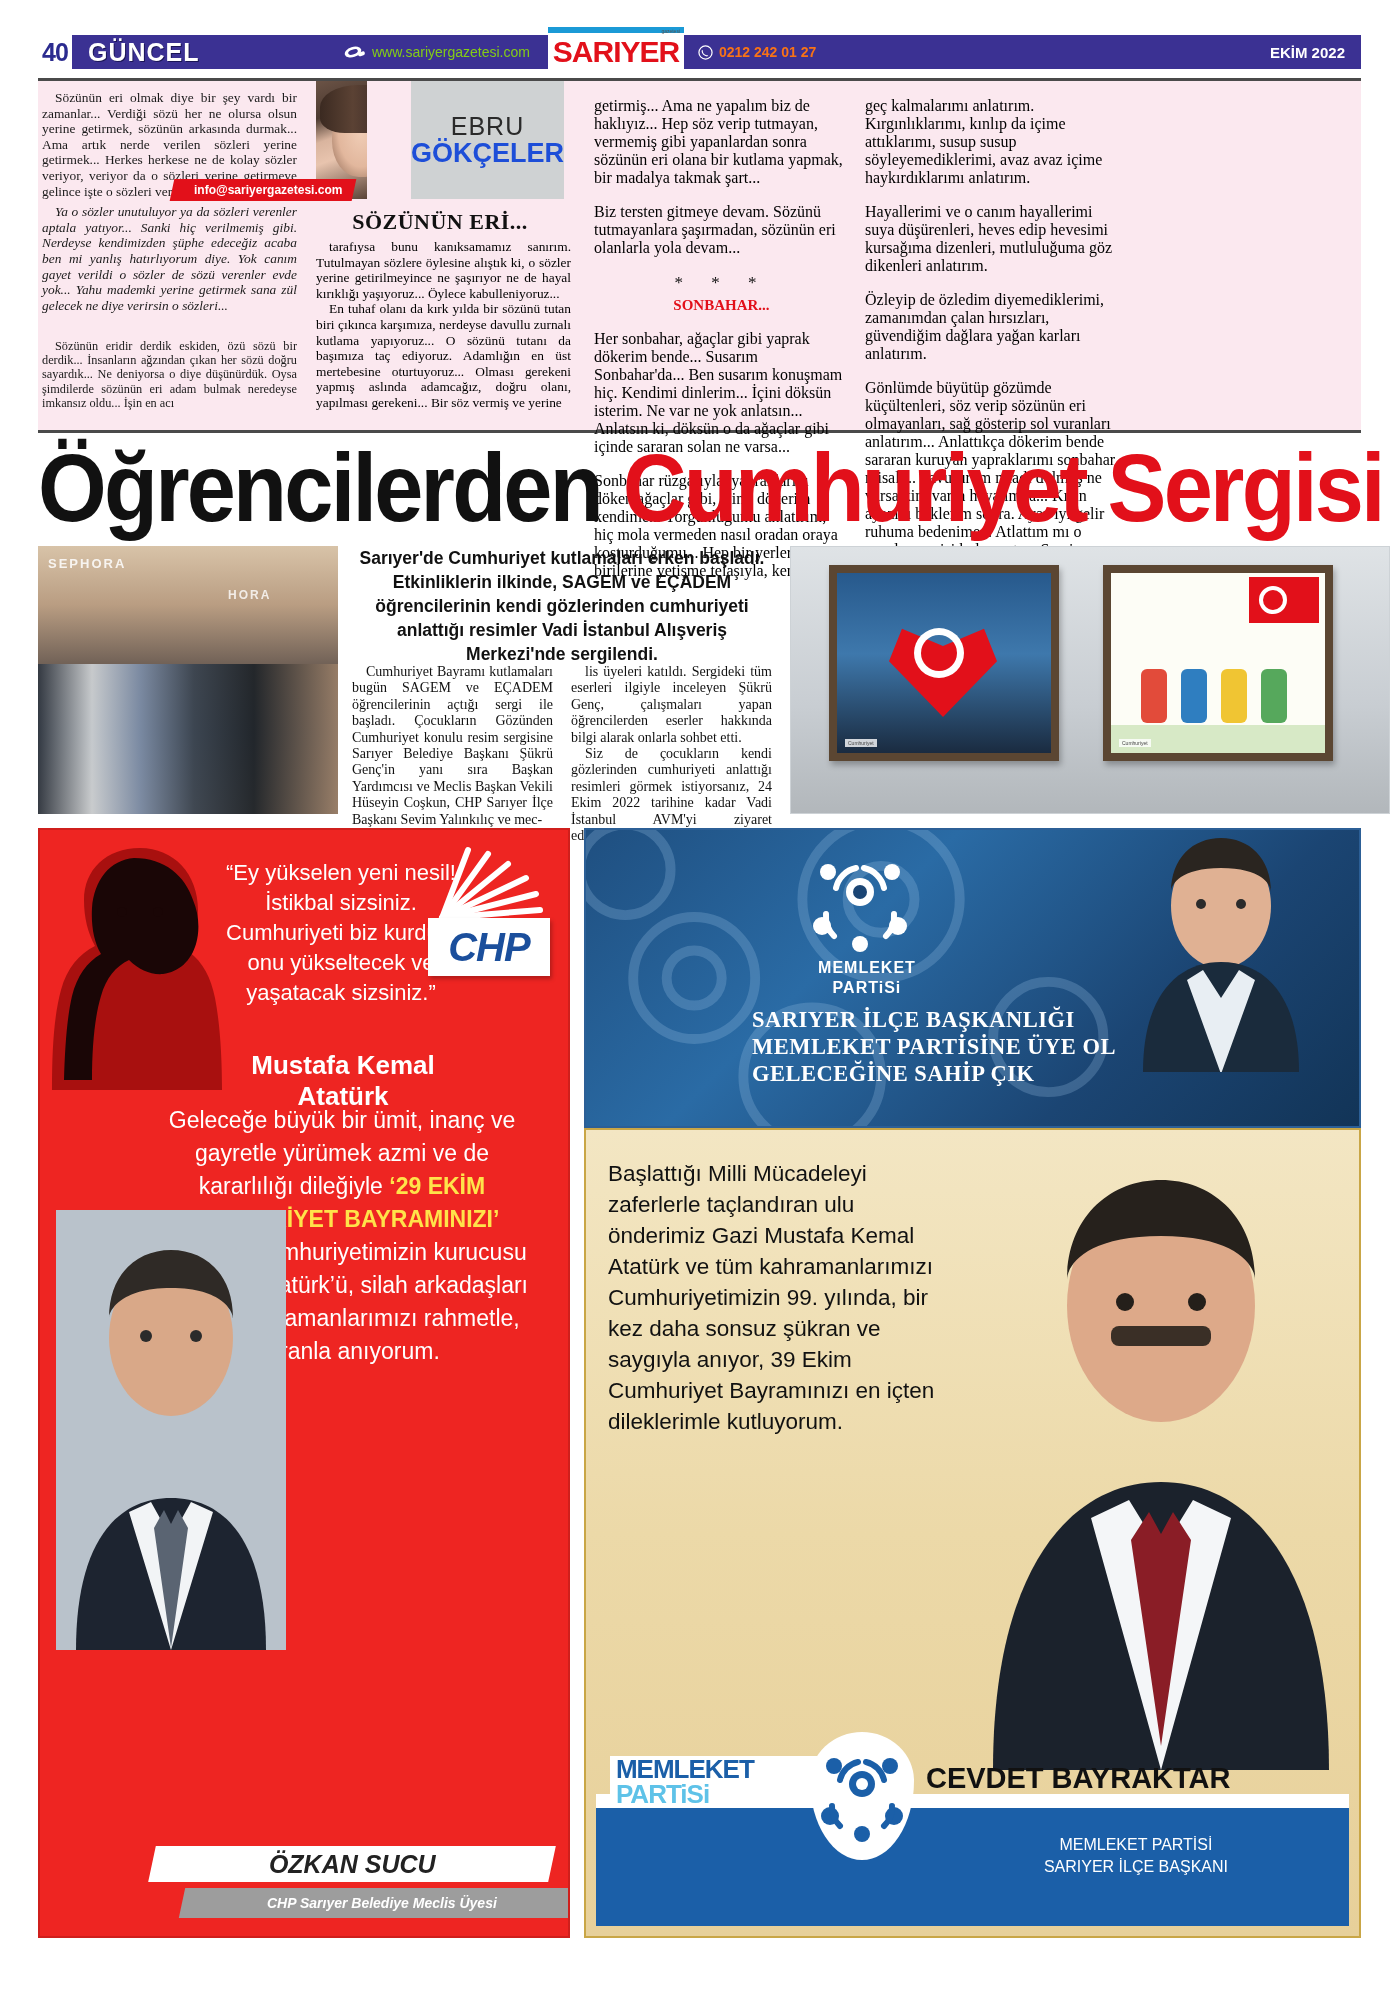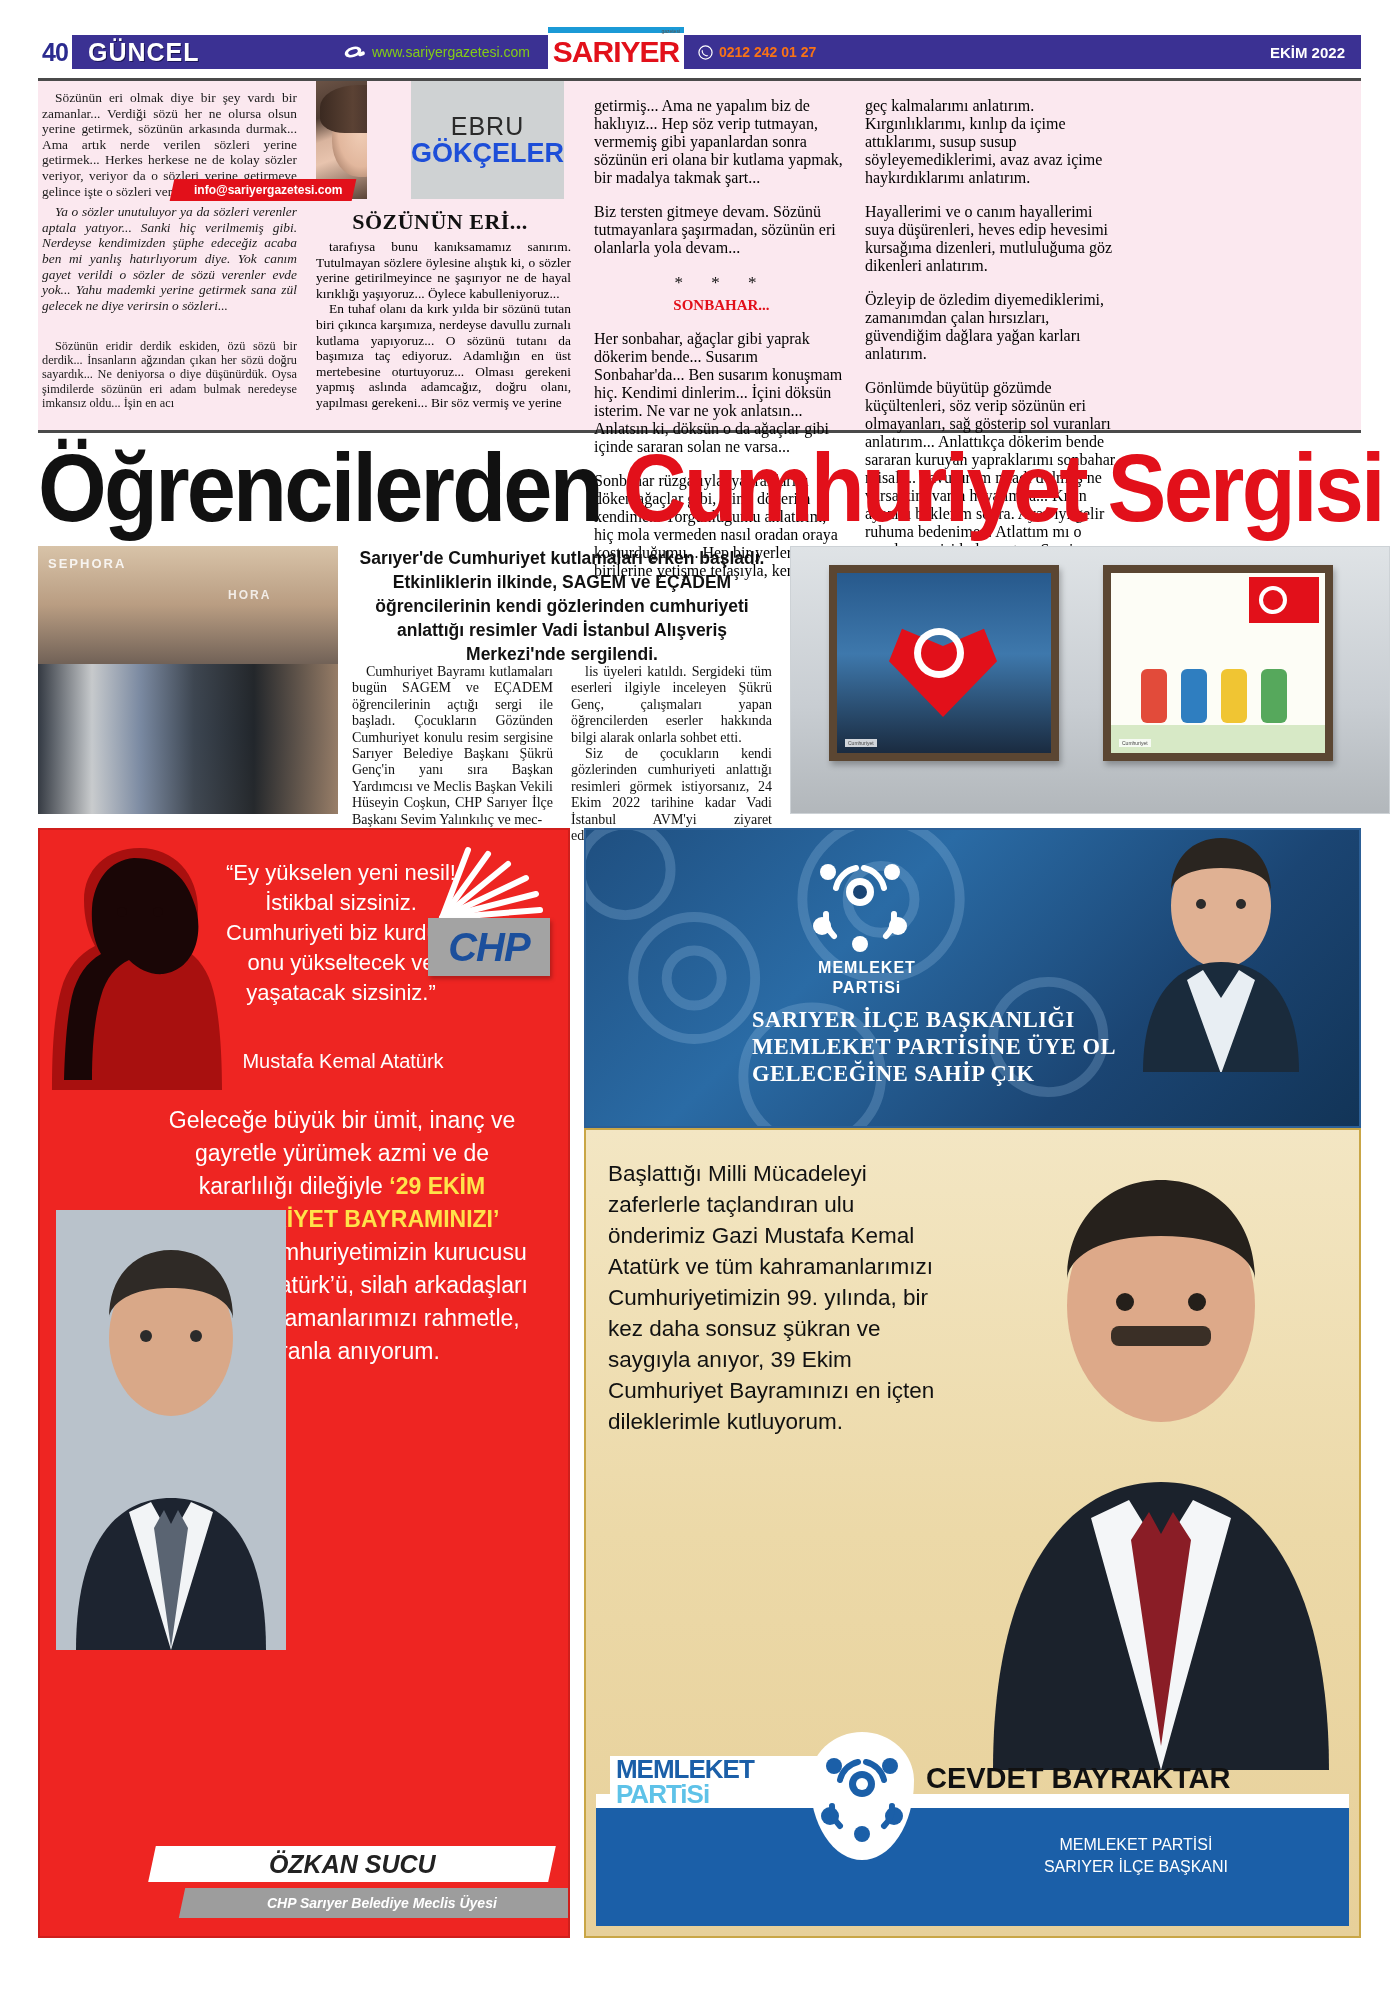--- a/index.html
+++ b/index.html
@@ -192,28 +192,28 @@
   }
   .ad-chp .ataturk {
     position:absolute; left:8px; top:10px; width:182px; height:250px;
   }
   .ad-chp .quote {
     position:absolute; left:176px; top:28px; width:250px; color:#fff; text-align:center;
     font-family:"Liberation Sans", sans-serif; font-size:22px; line-height:30px;
   }
   .ad-chp .quote-author {
     position:absolute; left:176px; top:220px; width:254px; text-align:center; color:#fff;
-    font-family:"Liberation Sans", sans-serif; font-weight:normal; font-size:20px;
+    font-family:"Liberation Sans", sans-serif; font-weight:bold; font-size:26px;
   }
   .chp-logo {
     position:absolute; right:18px; top:14px; width:122px; height:148px;
   }
   .chp-logo .arrows { position:absolute; left:6px; top:0; width:110px; height:78px; }
   .chp-logo .word {
-    position:absolute; left:0; top:74px; width:122px; height:58px; background:#a3a3a3;
+    position:absolute; left:0; top:74px; width:122px; height:58px; background:#ffffff;
     display:flex; align-items:center; justify-content:center;
     color:#1b4f9c; font-family:"Liberation Sans", sans-serif; font-weight:bold;
     font-size:40px; font-style:italic; letter-spacing:-1px; box-shadow:2px 3px 4px rgba(0,0,0,.25);
   }
   .ad-chp .msg {
     position:absolute; left:112px; top:274px; width:380px; text-align:center; color:#fff;
     font-family:"Liberation Sans", sans-serif; font-size:23px; line-height:33px;
   }
   .ad-chp .msg .em { color:#ffe34a; font-weight:bold; }
   .ad-chp .person {

